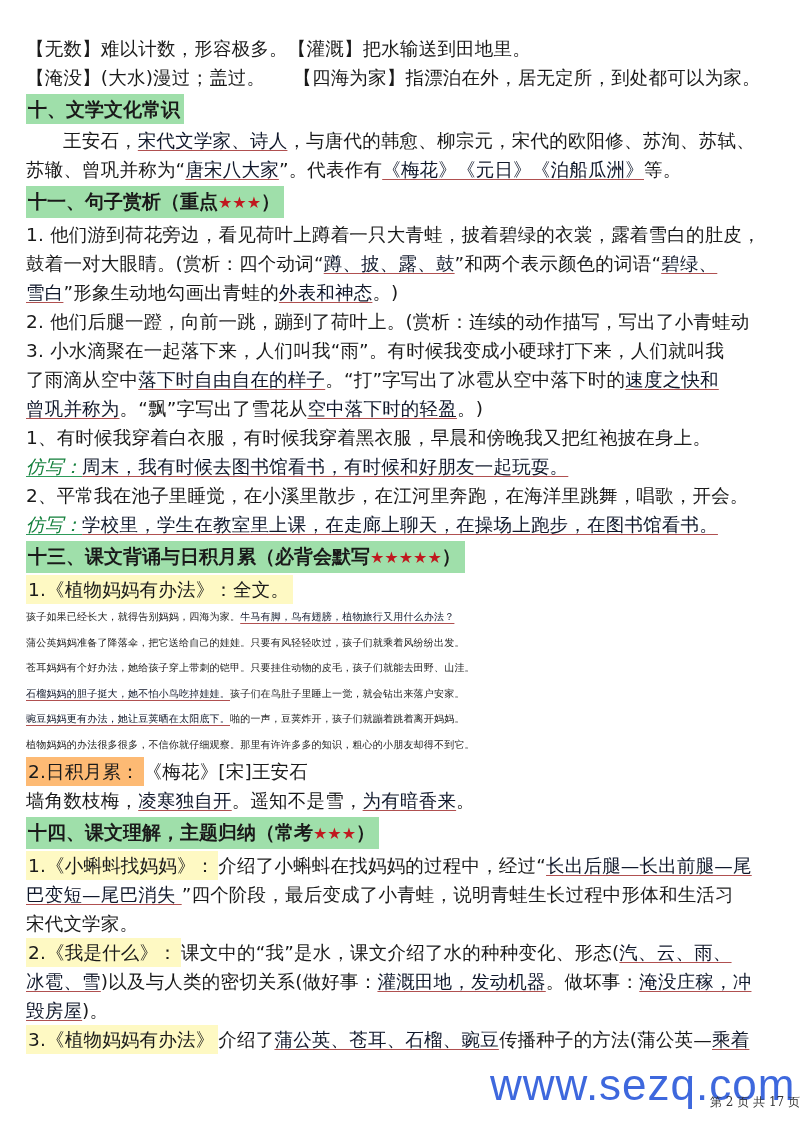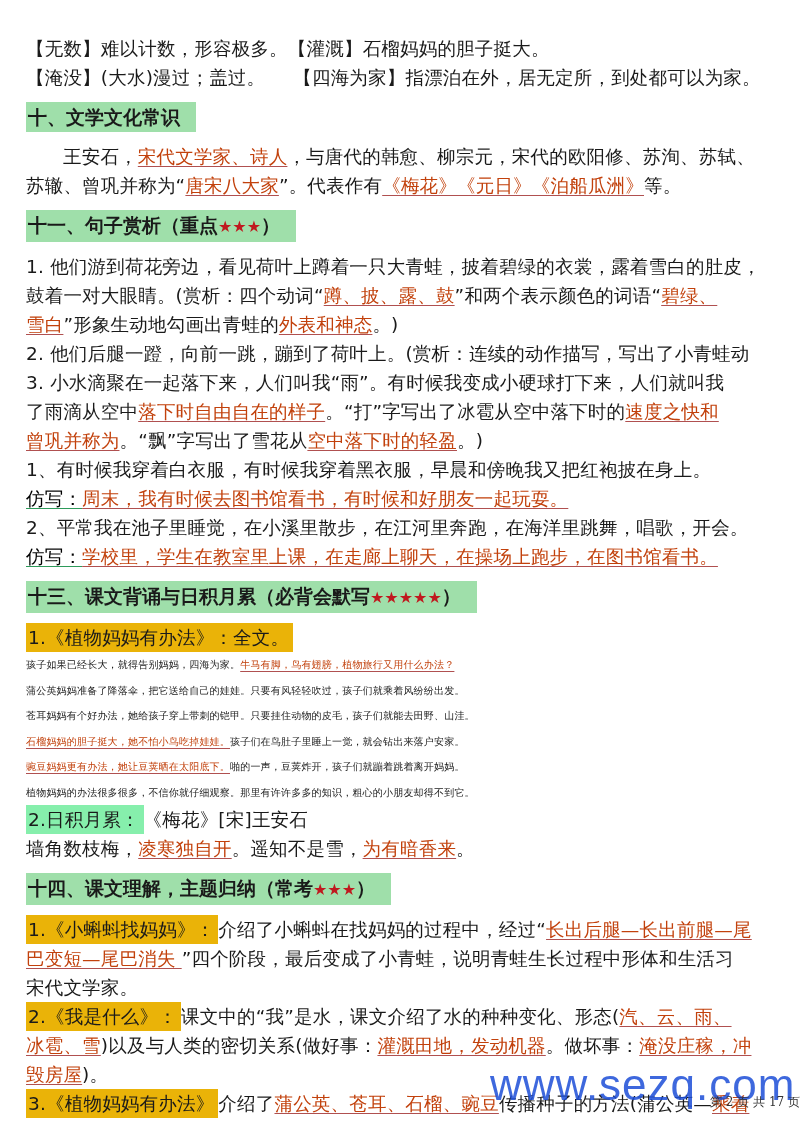--- a/index.html
+++ b/index.html
@@ -1,37 +1,37 @@
 <!DOCTYPE html>
 <html><head>
 <meta charset="utf-8">
 <style>
   html, body { margin:0; padding:0; background:#ffffff; }
   body { width:800px; height:1131px; position:relative; overflow:hidden;
          font-family:"DejaVu Sans", "Liberation Sans", sans-serif; color:#1a1a1a; }
   .page { position:absolute; left:26px; top:34px; width:750px; }
   .line { font-size:18.5px; line-height:29px; white-space:nowrap; letter-spacing:0.2px; }
   .small { font-size:10px; line-height:25.5px; }
-  .hl { text-decoration:underline; text-decoration-color:#b05050; text-underline-offset:3px; color:#c2410c; }
-  .grn { color:#000000; text-decoration:underline; text-decoration-color:#2d9a5a; text-underline-offset:3px; }
-  .head { display:inline-block; background:#9fdfaa; font-weight:bold; font-size:19px; line-height:30px; padding:0 16px 0 2px; margin:10px 0; }
-  .sub { display:inline-block; background:#eab308; padding:0 4px 0 2px; }
-  .sub-lt { display:inline-block; background:#86efac; padding:0 4px 0 2px; }
+  .hl { text-decoration:underline; text-decoration-color:#b05050; text-underline-offset:3px; color:#0f172a; }
+  .grn { color:#15803d; text-decoration:underline; text-decoration-color:#2d9a5a; text-underline-offset:3px;font-style:italic; }
+  .head { display:inline-block; background:#9fdfaa; font-weight:bold; font-size:19px; line-height:30px; padding:0 4px 0 2px; margin:2px 0; }
+  .sub { display:inline-block; background:#fef9c3; padding:0 4px 0 2px; }
+  .sub-lt { display:inline-block; background:#fdba74; padding:0 4px 0 2px; }
   .star { color:#c0191f; font-size:16px; }
   .indent { padding-left:37px; }
   .footer { position:absolute; left:0; width:800px; top:1094px; text-align:right; font-size:12px; color:#333; font-family:"DejaVu Serif", serif; }
   .watermark { position:absolute; left:490px; top:1060px; font-size:44px; color:#1d4ed8; opacity:0.85; font-family:Liberation Sans, sans-serif; letter-spacing:1px; }
 </style>
 </head>
 <body>
 
 <div class="page">
 
   <div class="line">
-    <span>【无数】</span><span>难以计数，形容极多。</span><span>【灌溉】</span><span>石榴妈妈的胆子挺大。</span>
+    <span>【无数】</span><span>难以计数，形容极多。</span><span>【灌溉】</span><span>把水输送到田地里。</span>
   </div>
   <div class="line">
     <span>【淹没】</span><span>(大水)漫过；盖过。</span><span style="display:inline-block;width:28px"></span><span>【四海为家】</span><span>指漂泊在外，居无定所，到处都可以为家。</span>
   </div>
 
   <div><span class="head">十、文学文化常识</span></div>
   <div class="line indent">
     <span>王安石，</span><span class="hl">宋代文学家、诗人</span><span>，与唐代的韩愈、柳宗元，宋代的欧阳修、苏洵、苏轼、</span>
   </div>
   <div class="line">

